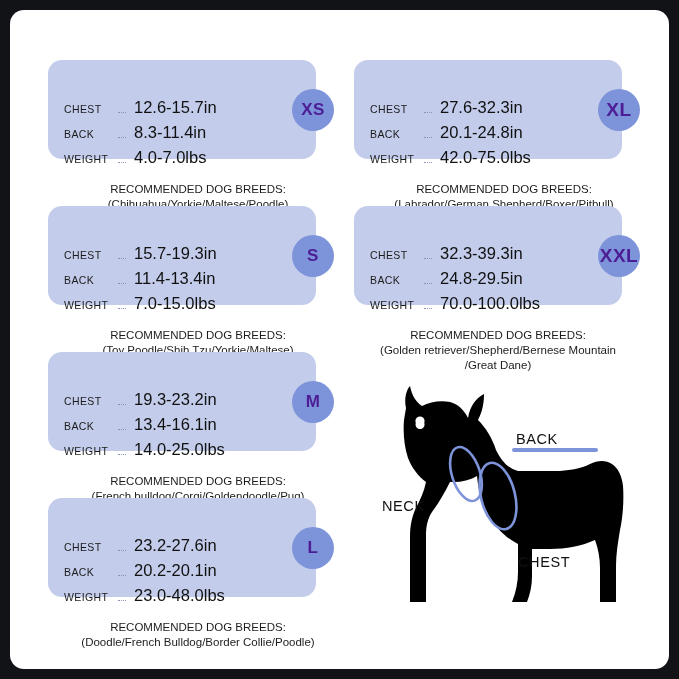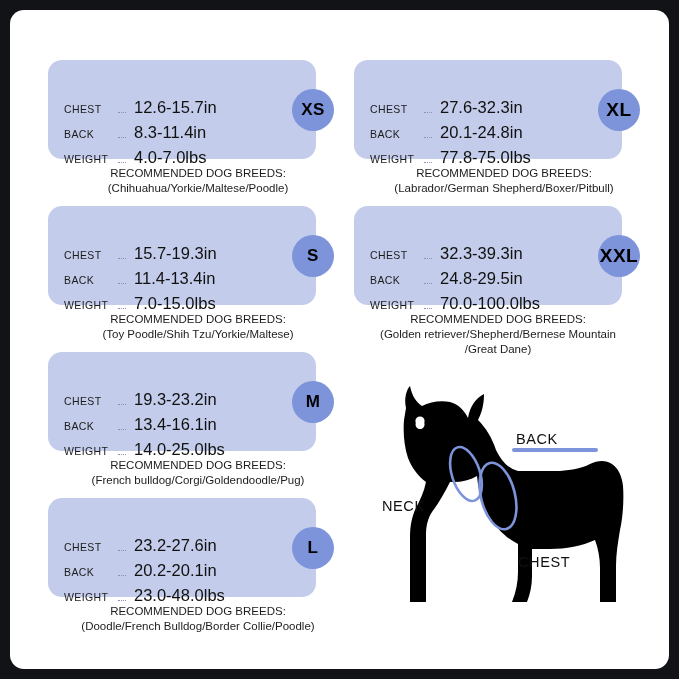--- a/index.html
+++ b/index.html
@@ -59,35 +59,35 @@
     padding-left:8px;
     white-space:nowrap;
     line-height:25px;
     margin-top:23px;
   }
   .badge{
     position:absolute;
     width:42px;height:42px;
     border-radius:50%;
     background:#7d93da;
-    color:#000000;
+    color:#4c1d95;
     display:flex;align-items:center;justify-content:center;
     font-size:17px;font-weight:bold;
     letter-spacing:.5px;
     right:-18px;
     top:50%;
     transform:translateY(-50%);
   }
   .badge.wide{font-size:19px;}
   .breeds{
     text-align:center;
     font-size:11.5px;
     color:#1c1c1c;
     line-height:15px;
-    margin-top:7px;
+    margin-top:23px;
     width:300px;
   }
   .breeds .l2{display:block;}
 
   .block{margin-bottom:0;}
 
   
   .dogwrap{
     position:absolute;
     left:322px;top:352px;
@@ -221,21 +221,21 @@
             <span class="val">27.6-32.3in</span>
           </div>
           <div class="row">
             <span class="lab">BACK</span>
             <span class="dots"></span>
             <span class="val">20.1-24.8in</span>
           </div>
           <div class="row">
             <span class="lab">WEIGHT</span>
             <span class="dots"></span>
-            <span class="val">77.8-75.0lbs</span>
+            <span class="val">42.0-75.0lbs</span>
           </div>
           <div class="badge wide">XL</div>
         </div>
         <div class="breeds">
           <span>RECOMMENDED DOG BREEDS:</span>
           <span class="l2">(Labrador/German Shepherd/Boxer/Pitbull)</span>
         </div>
       </div>
 
       <div class="block" style="position:absolute;left:0;top:182px;">

